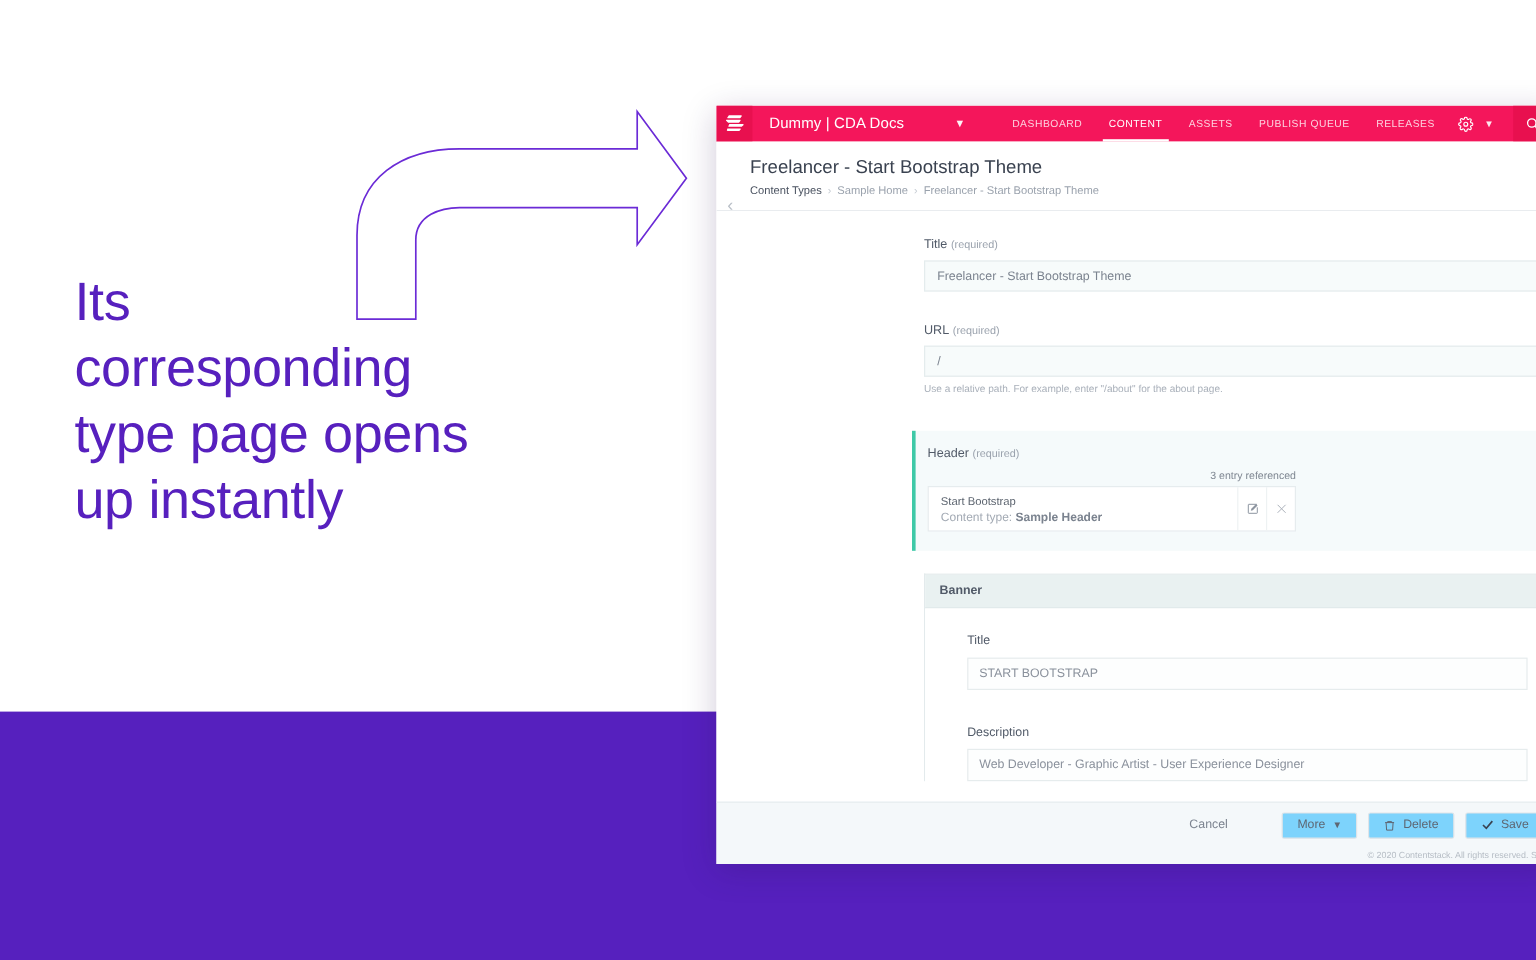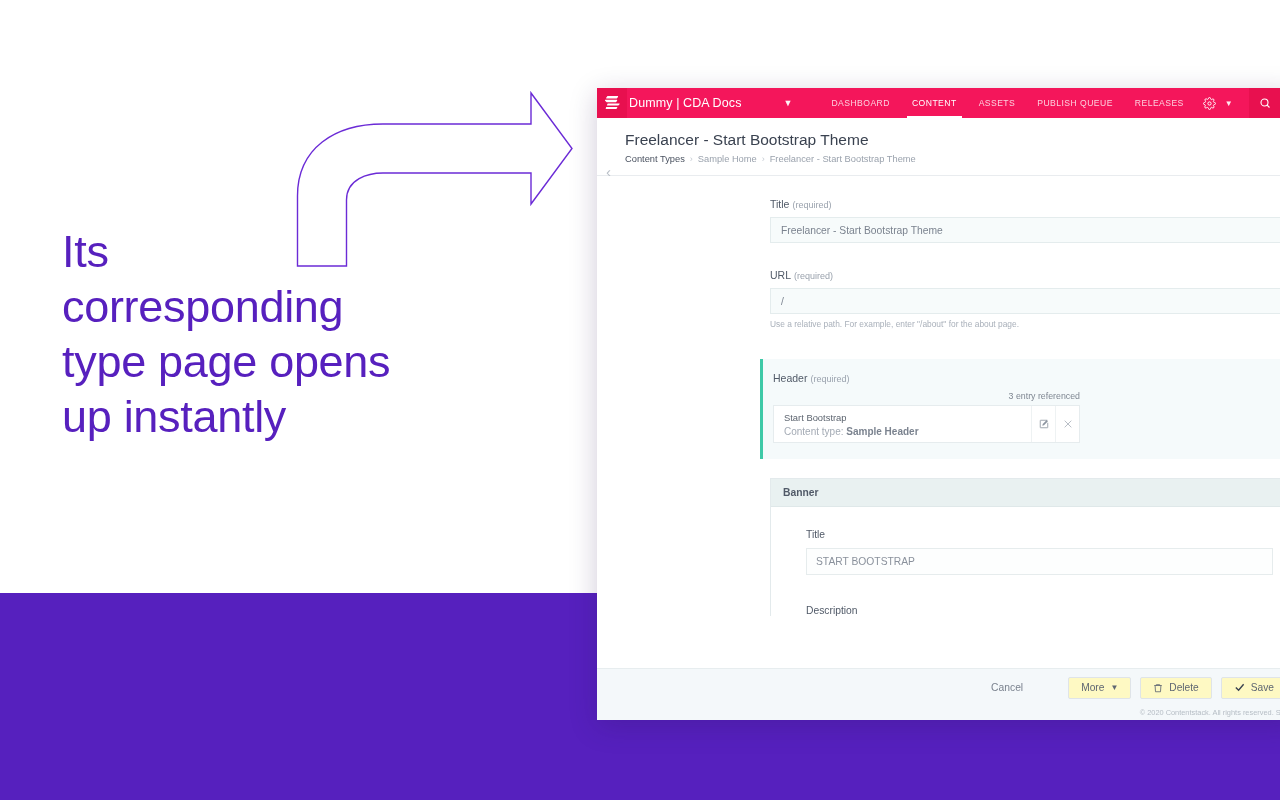--- a/index.html
+++ b/index.html
@@ -45,21 +45,21 @@
     display:flex; align-items:center;
     color:#ffffff;
     position:relative;
   }
   .logo-box {
     width:30px; height:30px; background:#E8104F;
     display:flex; align-items:center; justify-content:center; flex:0 0 auto;
   }
   .logo-glyph { display:block; }
   .stack-name {
-    font-size:12.5px; color:#ffffff; margin-left:2px; white-space:nowrap;
+    font-size:12.5px; color:#ffffff; margin-left:14px; white-space:nowrap;
     letter-spacing:0.1px;
   }
   .stack-caret { margin-left:42px; font-size:9px; opacity:.95; }
   .nav-divider { width:1px; height:18px; background:rgba(255,255,255,.33); margin-left:14px; }
   .nav-items { display:flex; align-items:flex-start; height:30px; margin-left:14px; }
   .nav-item {
     font-size:8.6px; letter-spacing:.45px;
     color:rgba(255,255,255,.80);
     padding:0 11px; height:30px; display:flex; align-items:center;
     position:relative; white-space:nowrap;
@@ -161,21 +161,21 @@
     background:#f4f8fa; border-top:1px solid #e7edef;
   }
   .footer-actions {
     display:flex; align-items:center; justify-content:flex-end;
     height:37px; padding-right:10px;
   }
   .btn-link {
     font-size:10.3px; color:#7b838f; margin-right:33px; padding:0 3px;text-align:center;
   }
   .btn {
-    height:22px; border:1px solid #dfe4e8; background:#fef9c3;
+    height:22px; border:1px solid #dfe4e8; background:#7dd3fc;
     display:flex; align-items:center; justify-content:center;
     font-size:10.2px; color:#5e6672; padding:0 12px; margin-left:9px;
     border-radius:2px; white-space:nowrap;
   }
   .btn .ic { margin-right:6px; display:inline-flex; }
   .btn .caret { margin-left:6px; font-size:8px; }
   .copyright {
     text-align:right; padding-right:4px; font-size:7.4px;
     color:#b6bdc5; margin-top:2px;
   }
@@ -296,20 +296,21 @@
 
     <div class="group">
       <div class="group-head">Banner</div>
       <div class="group-body">
         <div class="sub-field">
           <div class="sub-label">Title</div>
           <div class="sub-input">START BOOTSTRAP</div>
         </div>
         <div class="sub-field" style="margin-top:30px;">
           <div class="sub-label">Description</div>
+          <div class="sub-input">Web Developer - Graphic Artist - User Experience Designer</div>
         </div>
       </div>
     </div>
   </div>
 
   <div class="footer-bar">
     <div class="footer-actions">
       <div class="btn-link">Cancel</div>
       <div class="btn">
         <span>More</span>

